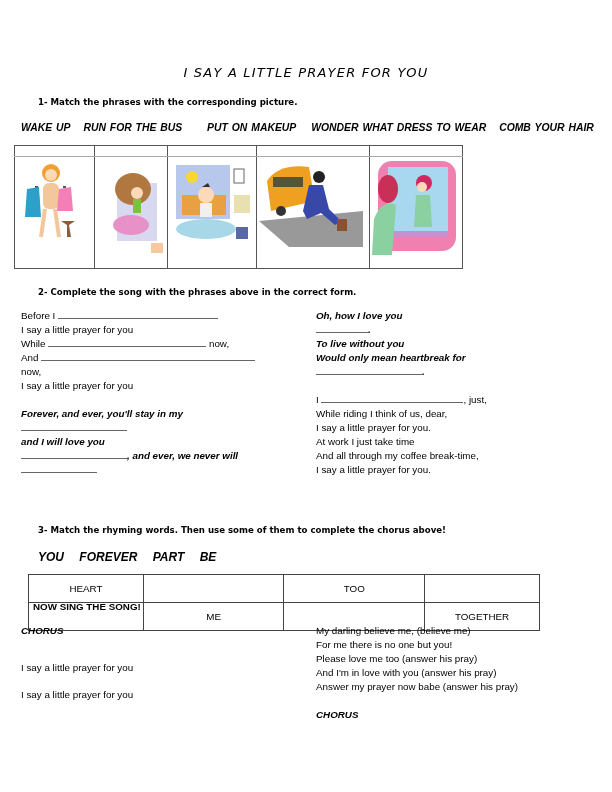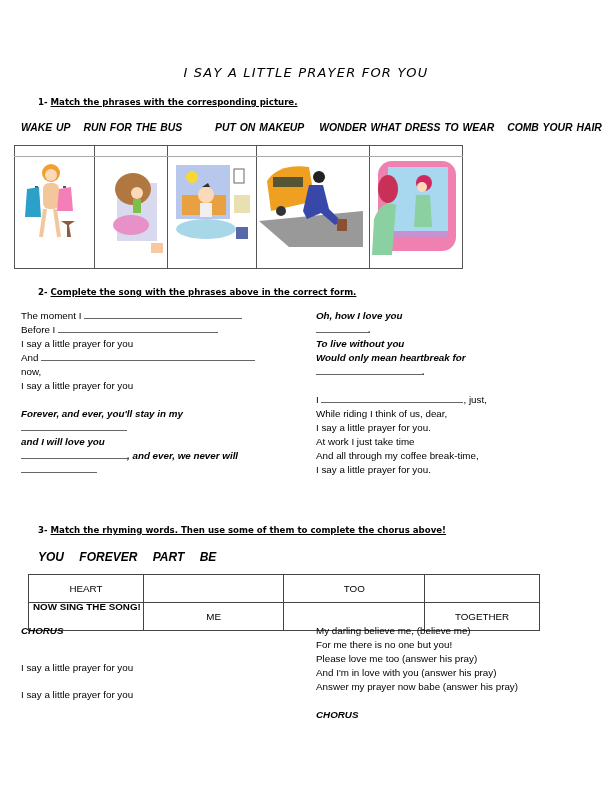--- a/index.html
+++ b/index.html
@@ -1,20 +1,20 @@
 <!DOCTYPE html>
 <html><head>
 <meta charset="utf-8">
 <style>
   * { margin: 0; padding: 0; box-sizing: border-box; }
   body { width: 612px; height: 792px; background: #fff; position: relative; font-family: "Liberation Sans", sans-serif; color: #000; overflow: hidden; }
   .abs { position: absolute; }
   .title { left: 0; width: 612px; top: 65px; text-align: center; font-family: "DejaVu Sans", sans-serif; font-style: italic; font-size: 13px; letter-spacing: 1.2px; font-weight: normal; }
   .heading { font-family: "DejaVu Sans", sans-serif; font-size: 8.6px; font-weight: bold; white-space: nowrap; }
-  .heading .u { text-decoration: underline; }
+  .heading .u { }
   .phrases { left: 21px; top: 122px; font-size: 10.4px; font-weight: bold; font-style: italic; white-space: nowrap; word-spacing: 1px; }
   .phrases span { margin-right: 9px; }
   table.pics { position: absolute; left: 14px; top: 145px; border-collapse: collapse; }
   table.pics td { border: 1px solid #555; padding: 0; vertical-align: top; }
   table.pics tr.top td { height: 11px; border-bottom: 1px solid #aaa; }
   table.pics tr.bot td { height: 112px; }
   .pic { position: relative; margin: 2px auto 0; }
   .line { font-size: 9.8px; line-height: 14px; white-space: nowrap; }
   .bi { font-weight: bold; font-style: italic; }
   .blank { display: inline-block; border-bottom: 1px solid #666; height: 10px; vertical-align: baseline; }
@@ -28,21 +28,21 @@
 <div class="abs title">I SAY A LITTLE PRAYER FOR YOU</div>
 
 <div class="abs heading" style="left:38px; top:97px;">
   <span>1-</span>
   <span class="u">Match the phrases with the corresponding picture.</span>
 </div>
 
 <div class="abs phrases">
   <span>WAKE UP</span>
   <span>RUN FOR THE BUS</span>
-  <span style="margin-left:20px;font-style:italic;">PUT ON MAKEUP</span>
+  <span style="margin-left:12px;font-style:italic;">PUT ON MAKEUP</span>
   <span style="margin-left:2px;">WONDER WHAT DRESS TO WEAR</span>
   <span>COMB YOUR HAIR</span>
 </div>
 
 <table class="pics">
   <tbody>
       <tr class="top">
     <td style="width:80px"></td>
     <td style="width:71px"></td>
     <td style="width:87px"></td>
@@ -113,23 +113,23 @@
   </tr>
 </tbody>
   </table>
 
 <div class="abs heading" style="left:38px; top:287px;">
   <span>2-</span>
   <span class="u">Complete the song with the phrases above in the correct form.</span>
 </div>
 
 <div class="col" style="left:21px; top:309px;">
-  <div class="line"><span>The moment I</span> <span class="blank" style="width:158px"></span></div>
   <div class="line"><span>Before I</span> <span class="blank" style="width:160px"></span></div>
   <div class="line">I say a little prayer for you</div>
+  <div class="line"><span>While</span> <span class="blank" style="width:158px"></span> <span>now,</span></div>
   <div class="line"><span>And</span> <span class="blank" style="width:214px"></span></div>
   <div class="line">now,</div>
   <div class="line">I say a little prayer for you</div>
   <div class="line" style="height:14px"></div>
   <div class="line bi">Forever, and ever, you'll stay in my</div>
   <div class="line"><span class="blank" style="width:106px"></span></div>
   <div class="line bi">and I will love you</div>
   <div class="line bi"><span class="blank" style="width:106px"></span><span>, and ever, we never will</span></div>
   <div class="line"><span class="blank" style="width:76px"></span></div>
 </div>

